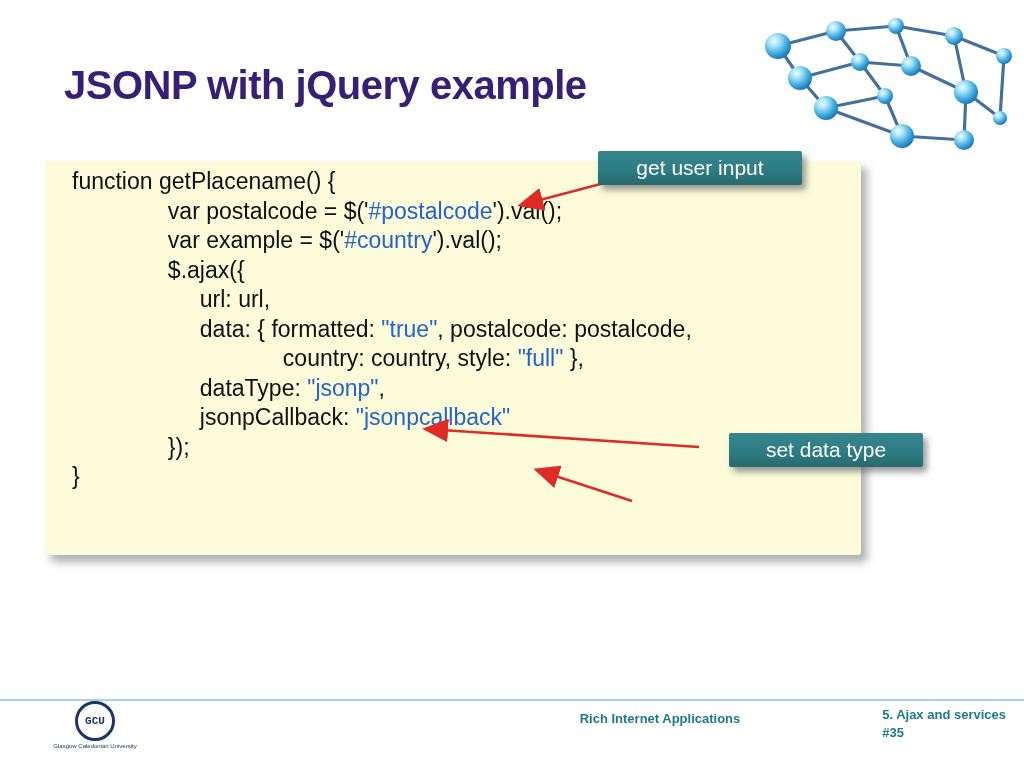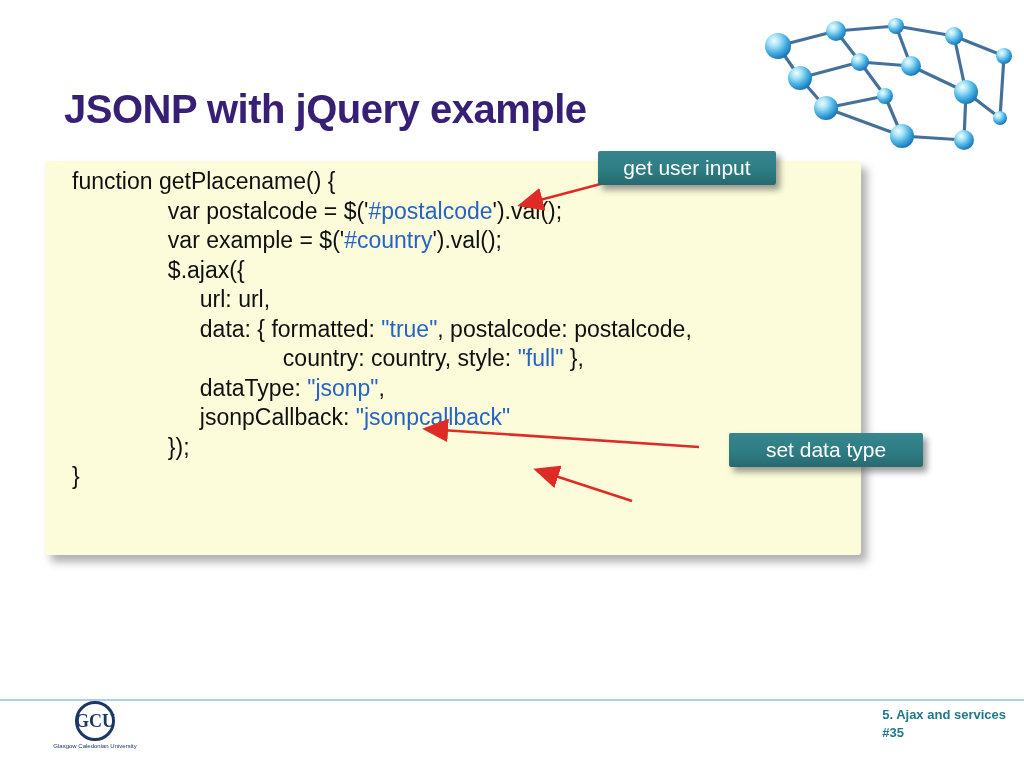--- a/index.html
+++ b/index.html
@@ -5,21 +5,21 @@
   * { margin:0; padding:0; box-sizing:border-box; }
   html,body { width:1024px; height:768px; }
   body {
     font-family:"Liberation Sans", sans-serif;
     background:#ffffff;
     overflow:hidden;
   }
   .slide { position:relative; width:1024px; height:768px; background:#ffffff; overflow:hidden; }
 
   .title {
-    position:absolute; left:64px; top:87px;
+    position:absolute; left:64px; top:63px;
     font-size:40px; font-weight:700; letter-spacing:-0.5px;
     color:var(--title-color,#371F76);
   }
 
   .network { position:absolute; left:748px; top:6px; width:270px; height:164px; }
 
   .code-panel {
     position:absolute; left:45px; top:161px; width:816px; height:394px;
     background:var(--code-bg,#FCFCDB);
     border-radius:3px;
@@ -34,21 +34,21 @@
   .code-line .str { color:var(--string-color,#2563C4); }
 
   .callout {
     position:absolute; z-index:6;
     background:linear-gradient(180deg,#38868D 0%, var(--callout-bg,#2E7D84) 55%, #27696F 100%);
     color:#ffffff; font-size:21px; text-align:center;
     padding:5px 0;
     border-radius:2px;
     box-shadow:4px 5px 6px rgba(90,90,90,0.6);
   }
-  #callout-1 { left:598px; top:151px; width:178px; }
+  #callout-1 { left:598px; top:151px; width:204px; }
   #callout-2 { left:697px; top:433px; width:194px;margin-left:32px; }
   #callout-3 { left:628px; top:489px; width:372px; }
 
   .arrows { position:absolute; left:0; top:0; width:1024px; height:768px; pointer-events:none; z-index:5; }
   .arrow-line { stroke:var(--arrow-color,#DE2B26); stroke-width:2.6; fill:none; }
   .arrow-head { fill:var(--arrow-color,#DE2B26); }
 
   .footer-divider { position:absolute; left:0; top:699px; width:1024px; height:2px; background:#ABD2E2; }
   .footer-center {
     position:absolute; left:520px; top:711px; width:280px; text-align:center;
@@ -56,21 +56,21 @@
   }
   .footer-right {
     position:absolute; right:18px; top:706px; 
     font-size:13px; font-weight:700; line-height:18px; color:var(--footer-color,#1D7A8A);
   }
   .logo { position:absolute; left:50px; top:701px; width:90px; text-align:center; }
   .logo-circle {
     width:40px; height:40px; margin:0 auto;
     border:3px solid #1C3766; border-radius:50%;
     display:flex; align-items:center; justify-content:center;
-    font-family:Liberation Serif, serif; font-weight:700; font-size:18px; color:#1C3766;
+    font-family:Liberation Mono, monospace; font-weight:700; font-size:11px; color:#1C3766;
   }
   .logo-caption { margin-top:2px; font-size:6px; line-height:7px; color:#1C3766; }
 </style>
 </head>
 <body>
 
 <div class="slide">
 
   <h1 class="title">JSONP with jQuery example</h1>
 
@@ -154,19 +154,20 @@
   <div class="callout" id="callout-1">get user input</div>
   <div class="callout" id="callout-2">set data type</div>
 
   <div class="footer-divider"></div>
 
   <div class="logo">
     <div class="logo-circle">GCU</div>
     <div class="logo-caption">Glasgow Caledonian University</div>
   </div>
 
+  <div class="footer-center">Rich Internet Applications</div>
 
   <div class="footer-right">
     <div>5. Ajax and services</div>
     <div>#35</div>
   </div>
 
 </div>
 
 </body></html>

